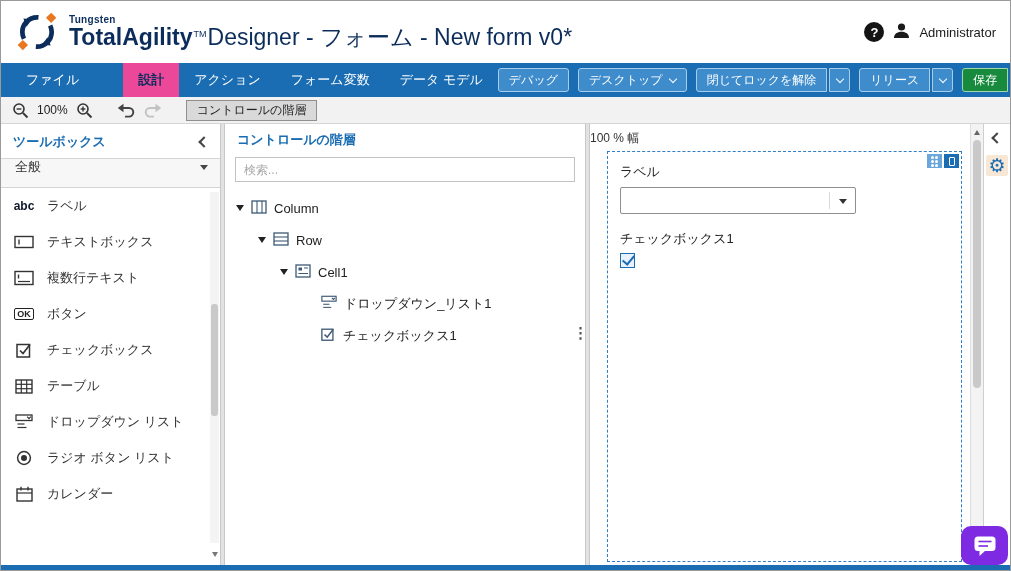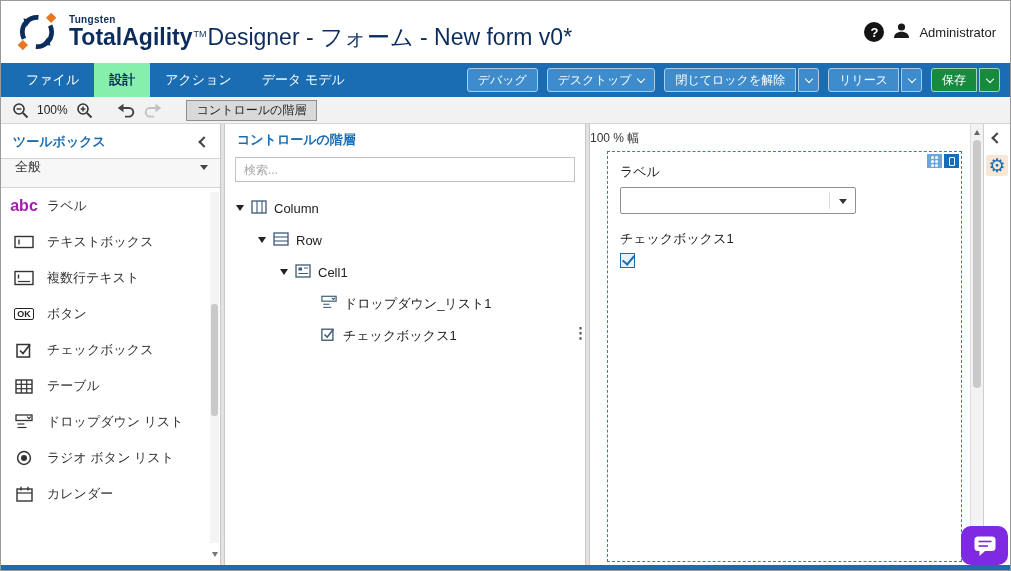--- a/index.html
+++ b/index.html
@@ -17,21 +17,21 @@
   .tm { font-size:9px; vertical-align:super; margin:0 1px; }
   .hdr-right { margin-left:auto; display:flex; align-items:center; gap:8px; }
   .help { width:20px; height:20px; border-radius:50%; background:#141414; color:#fff;
           font-size:13px; font-weight:bold; display:flex; align-items:center; justify-content:center; cursor:pointer; }
   .user { font-size:13px; color:#1a1a1a; }
 
   
   .menubar { height:34px; background:#1a6db3; display:flex; align-items:stretch; flex:0 0 auto; }
   .tabs { display:flex; padding-left:10px; }
   .tab { display:flex; align-items:center; padding:0 15px; color:#fff; font-size:13px; cursor:pointer; white-space:nowrap; }
-  .tab.active { background:#86efac; color:#0c2d5c; font-weight:bold; }
+  .tab.active { background:#ec4899; color:#0c2d5c; font-weight:bold;margin-left:29px; }
   .mb-right { margin-left:auto; display:flex; align-items:center; gap:9px; padding-right:10px; }
   .mbtn { height:24px; display:flex; align-items:center; gap:7px; background:#3f8ccc; border:1px solid #a8cdea;
           border-radius:3px; color:#fff; font-size:12px; padding:0 10px; cursor:pointer; white-space:nowrap; }
   .split { display:flex; gap:2px; }
   .split .mbtn.mainseg { border-radius:3px 0 0 3px; }
   .split .caretseg { width:21px; padding:0; justify-content:center; border-radius:0 3px 3px 0; }
   .green { background:#178a3e; border-color:#9ed9b0; }
   .chev { width:6px; height:6px; border-right:1.6px solid #fff; border-bottom:1.6px solid #fff;
           transform:rotate(45deg); margin-top:-3px; }
 
@@ -53,21 +53,21 @@
   .chevL { width:8px; height:8px; border-left:2px solid #444; border-bottom:2px solid #444;
            transform:rotate(45deg); cursor:pointer; }
   .cat { height:30px; border-top:1px solid #d5d5d5; border-bottom:1px solid #d5d5d5; background:#f7f7f7;
          display:flex; align-items:center; justify-content:space-between; padding:0 12px 12px 14px;
          font-size:13px; color:#333; cursor:pointer; }
   .tri-down { width:0; height:0; border-left:4.5px solid transparent; border-right:4.5px solid transparent;
               border-top:5.5px solid #444; }
   .tb-item { height:36px; display:flex; align-items:center; gap:12px; padding:0 12px; font-size:13px;
              color:#333; cursor:pointer; }
   .tb-ic { width:22px; flex:0 0 22px; display:flex; justify-content:center; align-items:center; }
-  .abc { font-weight:bold; font-size:16px; color:#a21caf; }
+  .abc { font-weight:bold; font-size:12px; color:#0f172a; }
   .okbox { font-size:9px; font-weight:bold; border:1.5px solid #222; border-radius:2px; padding:0 2px; color:#222; }
   .tb-scroll { position:absolute; top:68px; right:1px; bottom:22px; width:9px; background:#f4f4f4; }
   .tb-thumb { position:absolute; top:32%; left:1px; width:7px; height:112px; background:#c9c9c9; border-radius:3px; cursor:grab; }
   .tb-sdown { position:absolute; right:1px; bottom:8px; width:9px; display:flex; justify-content:center; cursor:pointer; }
   .tb-sdown .tri-down { border-top-color:#777; border-left-width:3.5px; border-right-width:3.5px; border-top-width:5px; }
 
   
   .hier { width:362px; background:#fff; border-left:1px solid #c8c8c8; border-right:1px solid #c8c8c8;
           margin-left:3px; position:relative; display:flex; flex-direction:column; }
   .hier-title { color:#1a6db3; font-size:13px; font-weight:bold; padding:7px 12px 7px; }
@@ -156,20 +156,21 @@
     </span>
     <span class="user">Administrator</span>
   </div>
 </header>
 
 <nav class="menubar">
   <div class="tabs">
     <div class="tab">ファイル</div>
     <div class="tab active">設計</div>
     <div class="tab">アクション</div>
+    <div class="tab">フォーム変数</div>
     <div class="tab">データ モデル</div>
   </div>
   <div class="mb-right">
     <div class="mbtn">
         <span>デバッグ</span>
       </div>
     <div class="mbtn">
         <span>デスクトップ</span>
         <span class="chev"></span>
       </div>

